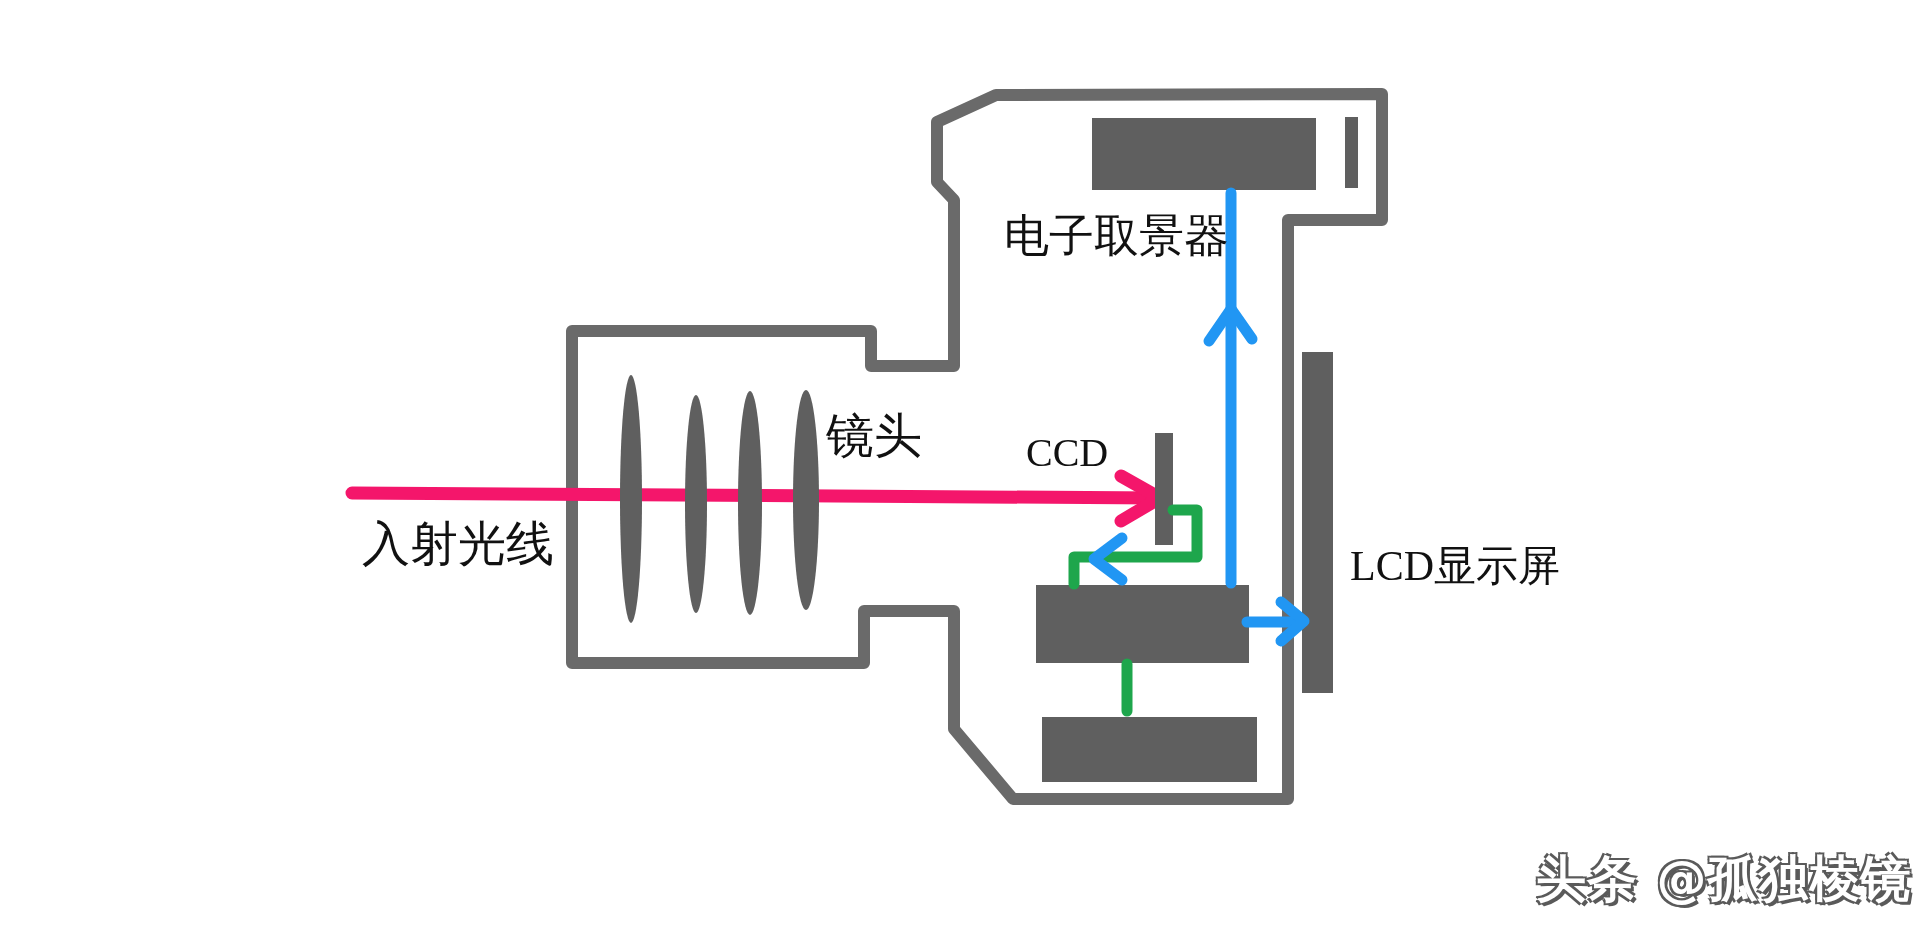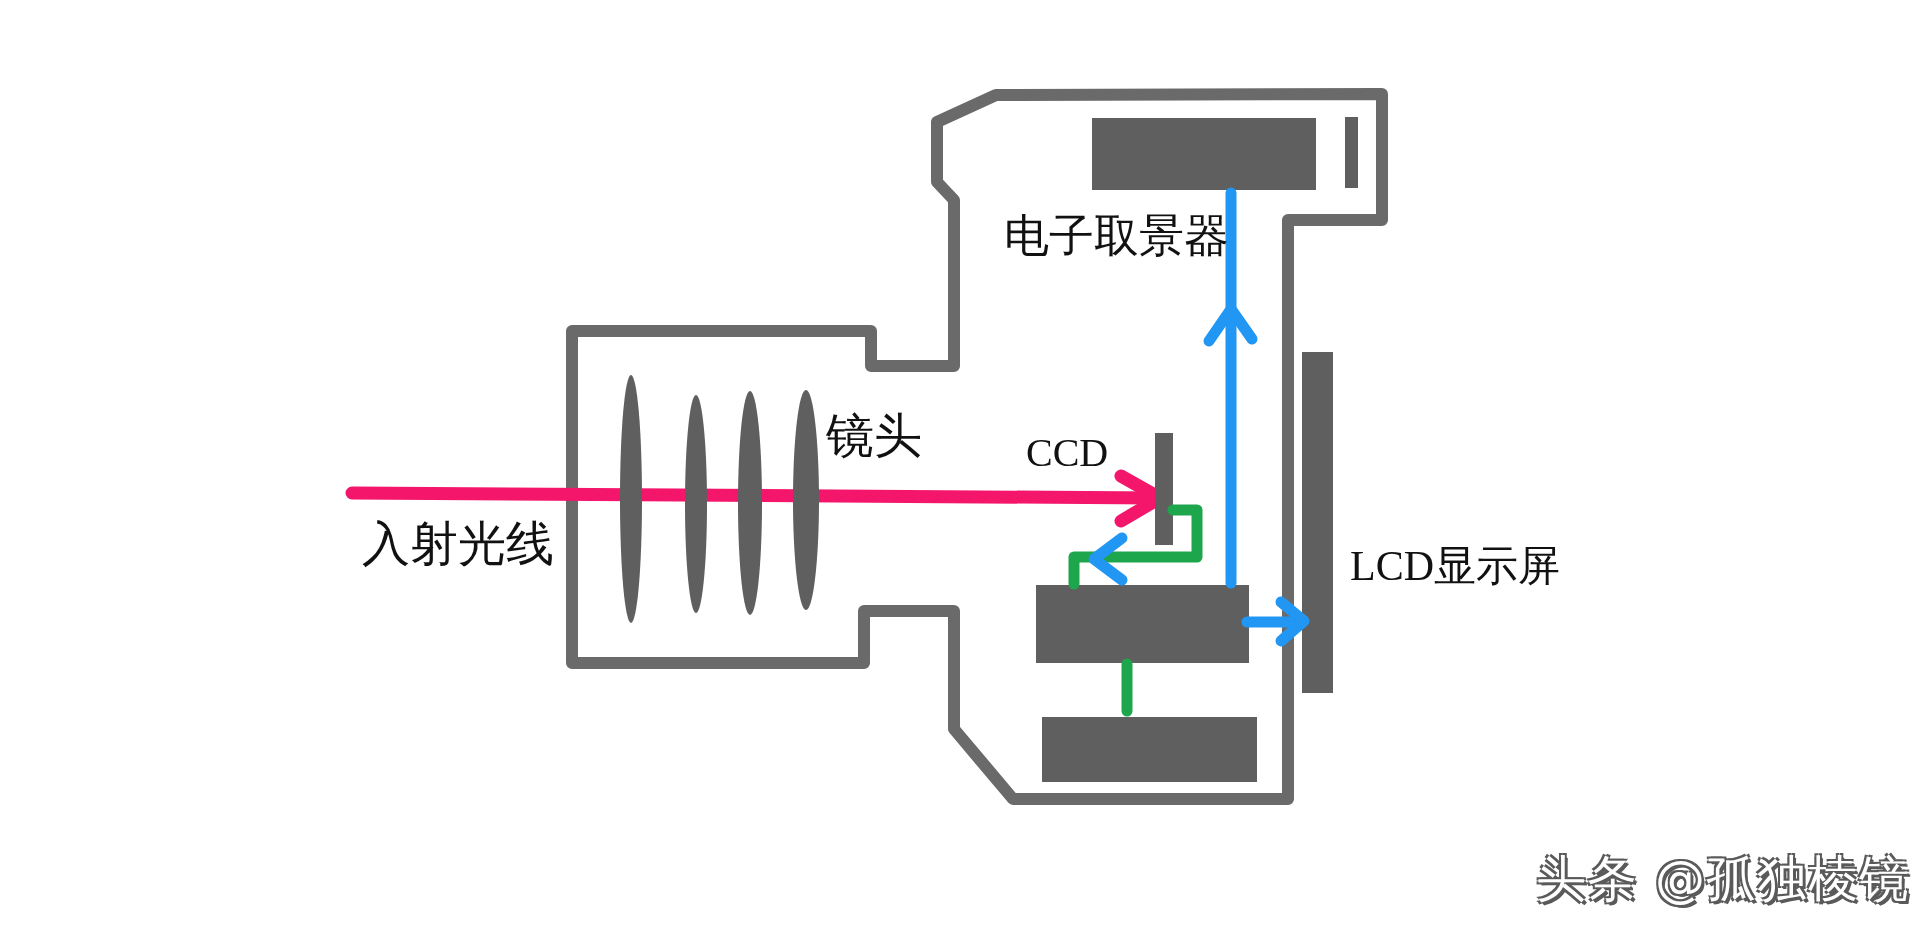--- a/index.html
+++ b/index.html
@@ -24,21 +24,21 @@
   .disp{stroke:var(--display-path);stroke-width:11;fill:none;stroke-linecap:round;stroke-linejoin:round;}
   .lbl{fill:var(--label-text);font-family:"Liberation Sans", sans-serif;}
   .lbl-serif{fill:var(--label-text);font-family:"Liberation Serif","DejaVu Serif", serif;}
   .fs48{font-size:48px;}
   .fs45{font-size:45px;}
   .fs40{font-size:40px;}
   .fs42{font-size:42px;}
   .watermark{
     position:absolute;left:1536px;top:846px;width:370px;
     font-family:"DejaVu Sans", sans-serif;
-    font-size:50px;font-weight:normal;letter-spacing:1px;white-space:nowrap;
+    font-size:50px;font-weight:bold;letter-spacing:1px;white-space:nowrap;
     color:var(--watermark-fill);
     text-shadow:
       2px 2px 0 var(--watermark-outline),
      -2px -2px 0 var(--watermark-outline),
       2px -2px 0 var(--watermark-outline),
      -2px 2px 0 var(--watermark-outline),
       3px 3px 0 var(--watermark-outline);
   }
 </style>
 </head>

